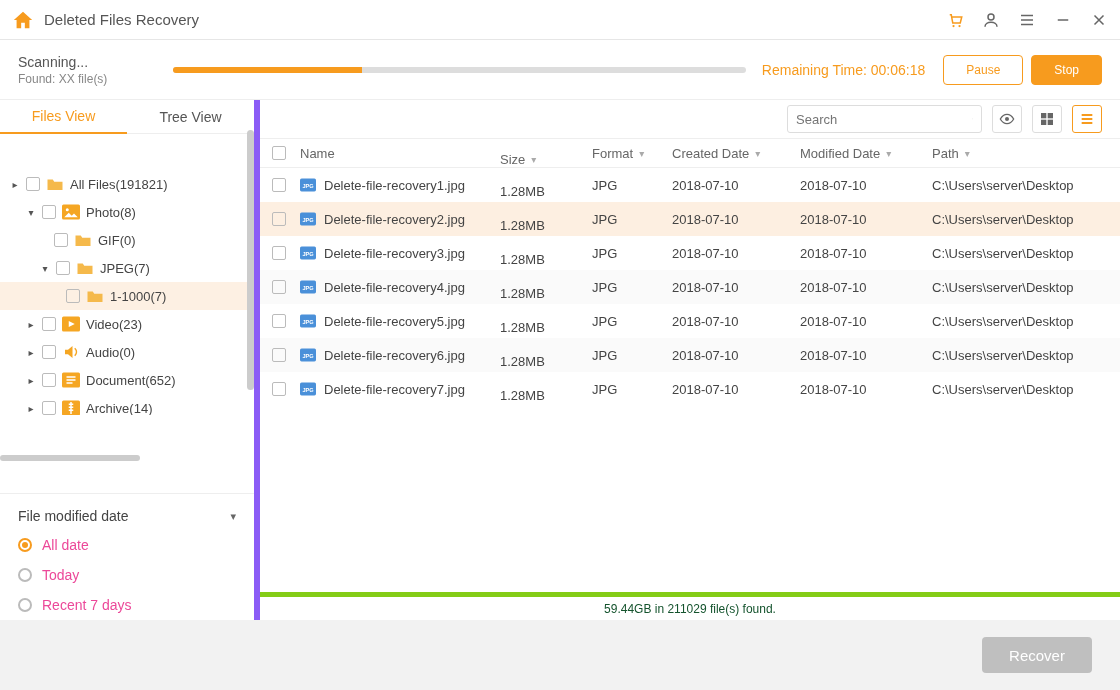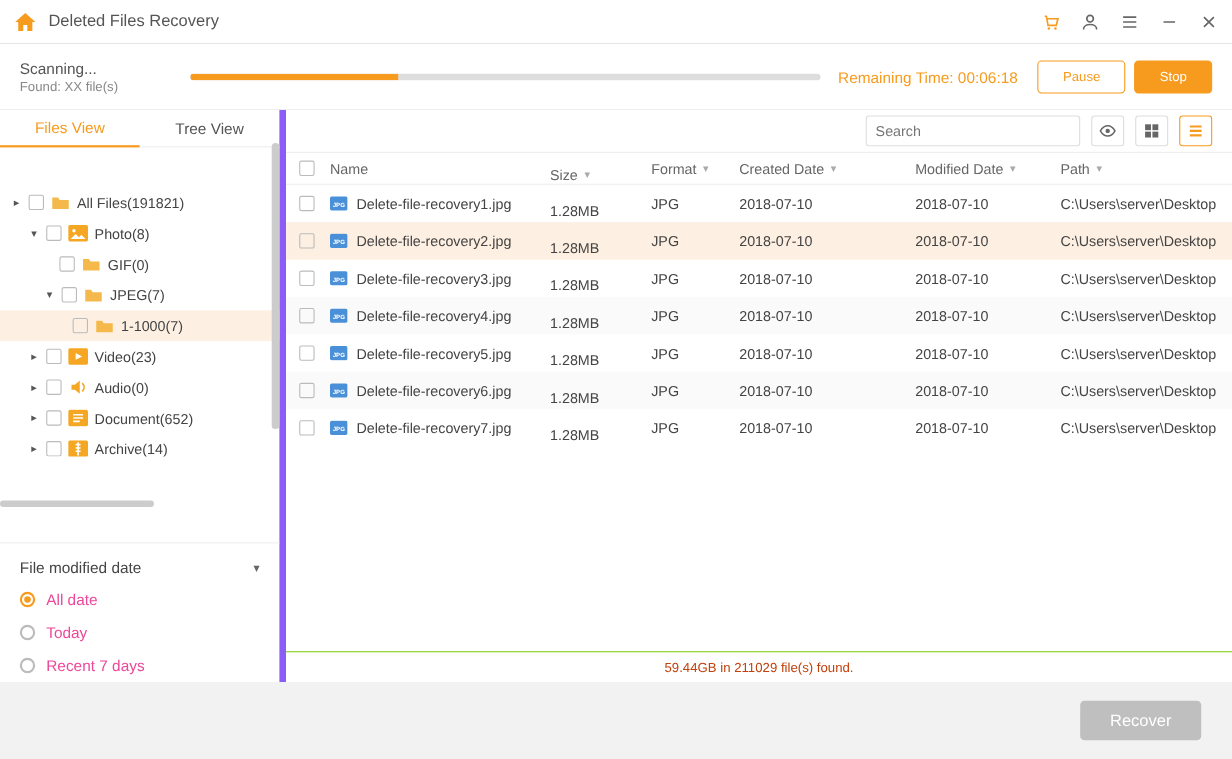--- a/index.html
+++ b/index.html
@@ -60,31 +60,31 @@
 .iconbtn.active{ border-color:#F79B1E; }
 .iconbtn svg{ width:16px; height:16px; }
 
 .grid-head { height:30px; display:flex; align-items:center; border-top:1px solid #eee; border-bottom:1px solid #eee; padding-left:12px; color:#666; font-size:13px;}
 .grid-head .col, .grid-row .col { display:flex; align-items:center; }
 .col-chk{width:28px;}
 .col-name{width:200px; gap:8px;}
 .col-size{width:92px;margin-top:12px;}
 .col-fmt{width:80px;}
 .col-created{width:128px;}
-.col-modified{width:132px;margin-left:32px;}
+.col-modified{width:132px;}
 .col-path{flex:1;}
 .sort-caret{ margin-left:6px; font-size:10px; color:#aaa; }
 
 .grid-body { flex:1; }
 .grid-row { height:34px; display:flex; align-items:center; padding-left:12px; font-size:13px; color:#444; }
 .grid-row.alt{ background:#fafafa; }
 .grid-row.sel{ background:#FDEFE1; }
 .thumb{ width:16px; height:14px; }
 
-.status { height:28px; border-top:1px solid #84cc16; display:flex; align-items:center; justify-content:center; color:#c2410c; font-size:12px;}
+.status { height:28px; border-top:5px solid #84cc16; display:flex; align-items:center; justify-content:center; color:#14532d; font-size:12px;}
 
 .footer { height:70px; background:#f2f2f2; display:flex; align-items:center; justify-content:flex-end; padding:0 28px; }
 .recover-btn { height:36px; width:110px; background:#bfbfbf; color:#fff; border-radius:4px; font-size:15px; display:flex; align-items:center; justify-content:center; cursor:pointer;}
 </style>
 </head>
 <body>
 
 <div class="titlebar">
   <svg class="home" viewBox="0 0 24 24">
       <path fill="#F79B1E" d="M12 3l10 9h-3v9h-5v-6H10v6H5v-9H2z"></path>

